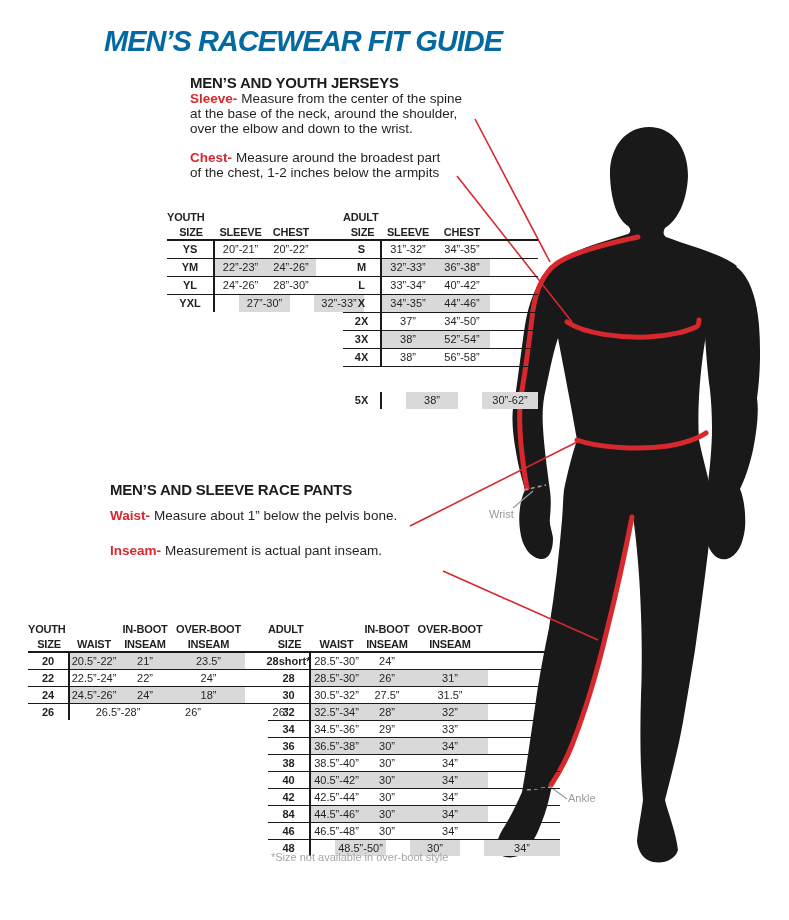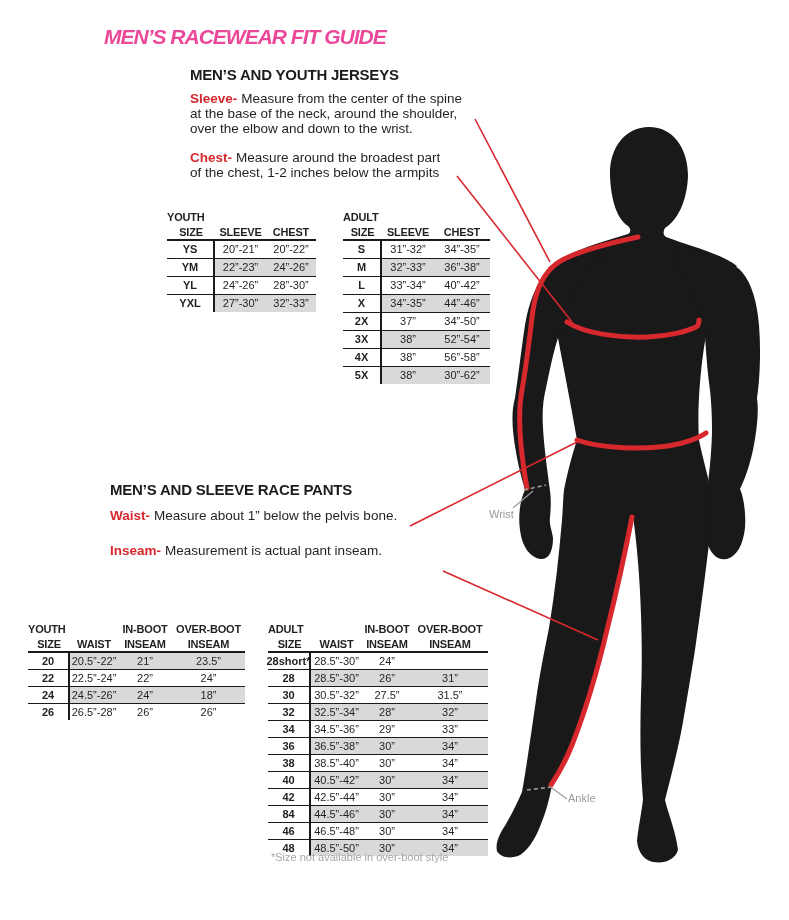--- a/index.html
+++ b/index.html
@@ -1,42 +1,42 @@
 <!DOCTYPE html>
 <html style="--red: #d7282e; --body: #191919; --gray-row: #d9d9d9; --line: #1a1a1a; --label-gray: #9b9b9b; --footnote-gray: #a6a6a6; --text: #231f20;"><head>
 <meta charset="utf-8">
 <style>
   html,body{margin:0;padding:0;background:#fff;}
   #page{position:relative;width:789px;height:920px;background:#fff;overflow:hidden;
         font-family:"Liberation Sans",sans-serif;color:var(--text,#231f20);}
   .abs{position:absolute;}
   #fig-svg{position:absolute;left:0;top:0;width:789px;height:920px;}
 
-  .page-title{left:104px;top:25px;font-size:21px;font-weight:700;font-style:italic;
-              letter-spacing:-1px;color:#ec4899;white-space:nowrap;}
+  .page-title{left:104px;top:25px;font-size:29px;font-weight:700;font-style:italic;
+              letter-spacing:-1px;color:#0369a1;white-space:nowrap;}
   .section-heading{font-size:15px;font-weight:700;color:#1c1c1c;white-space:nowrap;letter-spacing:-0.2px;}
-  #jerseys-heading{left:190px;top:66px;}
+  #jerseys-heading{left:190px;top:74px;}
   #pants-heading{left:110px;top:481px;}
 
   .para{margin:0;font-size:13.5px;line-height:1.1;color:#231f20;}
   .lead{font-weight:700;color:var(--red,#d7282e);padding-right:4px;}
   #sleeve-para{left:190px;top:92px;width:320px;}
   #chest-para{left:190px;top:151px;width:320px;}
   #waist-para{left:110px;top:509px;white-space:nowrap;}
   #inseam-para{left:110px;top:544px;white-space:nowrap;}
 
   .tbl{position:absolute;}
   .tr{display:grid;}
   .td{display:flex;align-items:center;justify-content:center;font-size:11px;line-height:1;white-space:nowrap;}
   .hdr .td{font-weight:700;letter-spacing:-0.2px;}
   .hdr1{height:15px;}
   .hdr1 .c0{justify-content:flex-start;}
   .hdr2{height:14px;border-bottom:2px solid var(--line,#1a1a1a);}
   .data{border-bottom:1px solid var(--line,#1a1a1a);}
-  .tbl .data:last-child{border-bottom:none;}
+  .tbl .data:last-child{border-bottom:none;gap:24px;}
   .data .c0{font-weight:700;border-right:2px solid var(--line,#1a1a1a);}
   .data.shaded .td{background:var(--gray-row,#d9d9d9);}
   .data.shaded .c0{background:transparent;}
   .tbl-j .data{height:17px;}
   .tbl-p .data{height:16px;}
   #tbl-youth-jerseys{left:167px;top:210px;}
   #tbl-adult-jerseys{left:343px;top:210px;}
   #tbl-youth-pants{left:28px;top:622px;}
   #tbl-adult-pants{left:268px;top:622px;}
 
@@ -249,21 +249,21 @@
       <div class="tr data shaded" style="grid-template-columns: 39px 52px 56px;">
         <div class="td c0">3X</div>
         <div class="td c1">38”</div>
         <div class="td c2">52”-54”</div>
       </div>
       <div class="tr data" style="grid-template-columns: 39px 52px 56px;">
         <div class="td c0">4X</div>
         <div class="td c1">38”</div>
         <div class="td c2">56”-58”</div>
       </div>
-      <div class="tr data shaded" style="grid-template-columns: 39px 52px 56px;">
+      <div class="tr data shaded" style="grid-template-columns: 39px 52px 56px; margin-top: 25px;">
         <div class="td c0">5X</div>
         <div class="td c1">38”</div>
         <div class="td c2">30”-62”</div>
       </div>
     </div>
 
   <div class="abs section-heading" id="pants-heading">MEN’S AND SLEEVE RACE PANTS</div>
 
   <p class="abs para" id="waist-para">
     <span class="lead">Waist-</span><span>Measure about 1” below the pelvis bone.</span>

